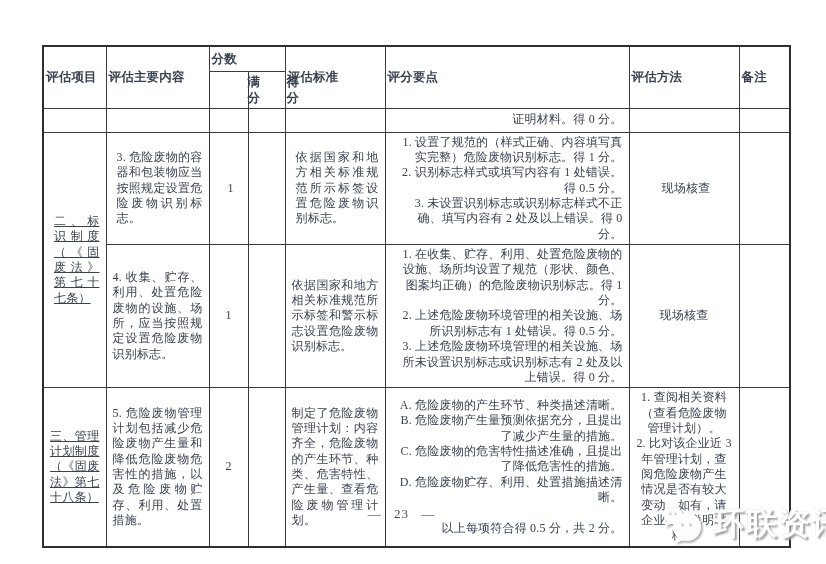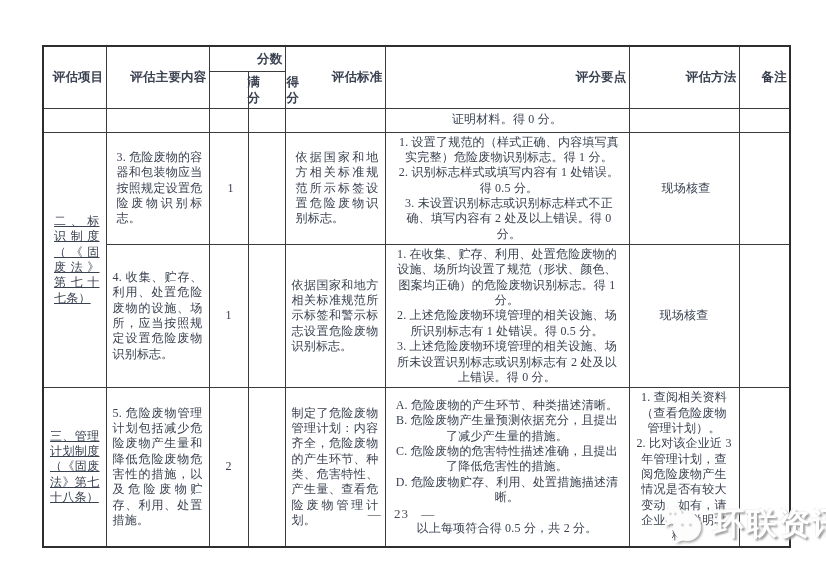--- a/index.html
+++ b/index.html
@@ -25,40 +25,40 @@
   table.eval th, table.eval td {
     border: 1px solid #3b3b3b;
     vertical-align: middle;
     padding: 2px 6px;
     font-size: 12px;
     line-height: 1.28;
     letter-spacing: 0.2px;
   }
   table.eval th {
     font-weight: bold;
-    text-align: right;
+    text-align: left;
     font-size: 12.5px;
     padding: 2px 2px;
   }
   tr.hrow1 th { height: 25px; }
   tr.hrow2 th { height: 25px; padding-left: 38px; }
   tr.r1 td { height: 24px; }
   tr.r2 td { height: 78px; padding-left: 10px; }
   tr.r3 td { height: 99px; }
   tr.r4 td { height: 119px; }
   td.c-item {
     text-align: justify;
     font-size: 12.5px;
     padding: 2px 5px;
     text-decoration: underline;
   }
   td.c-content { text-align: justify; font-size: 12.5px; }
   td.c-score { text-align: center; }
   td.c-standard { text-align: justify; font-size: 12.5px; }
-  td.c-points { text-align: center; white-space: pre-line; }
+  td.c-points { text-align: right; white-space: pre-line; }
   td.c-method { text-align: center; white-space: pre-line; font-size: 12.5px; }
   td.c-remark { text-align: center; }
 
   .footer-pageno {
     position: absolute;
     left: 28px;
     top: 506px;
     width: 747px;
     text-align: center;
     font-size: 13px;

